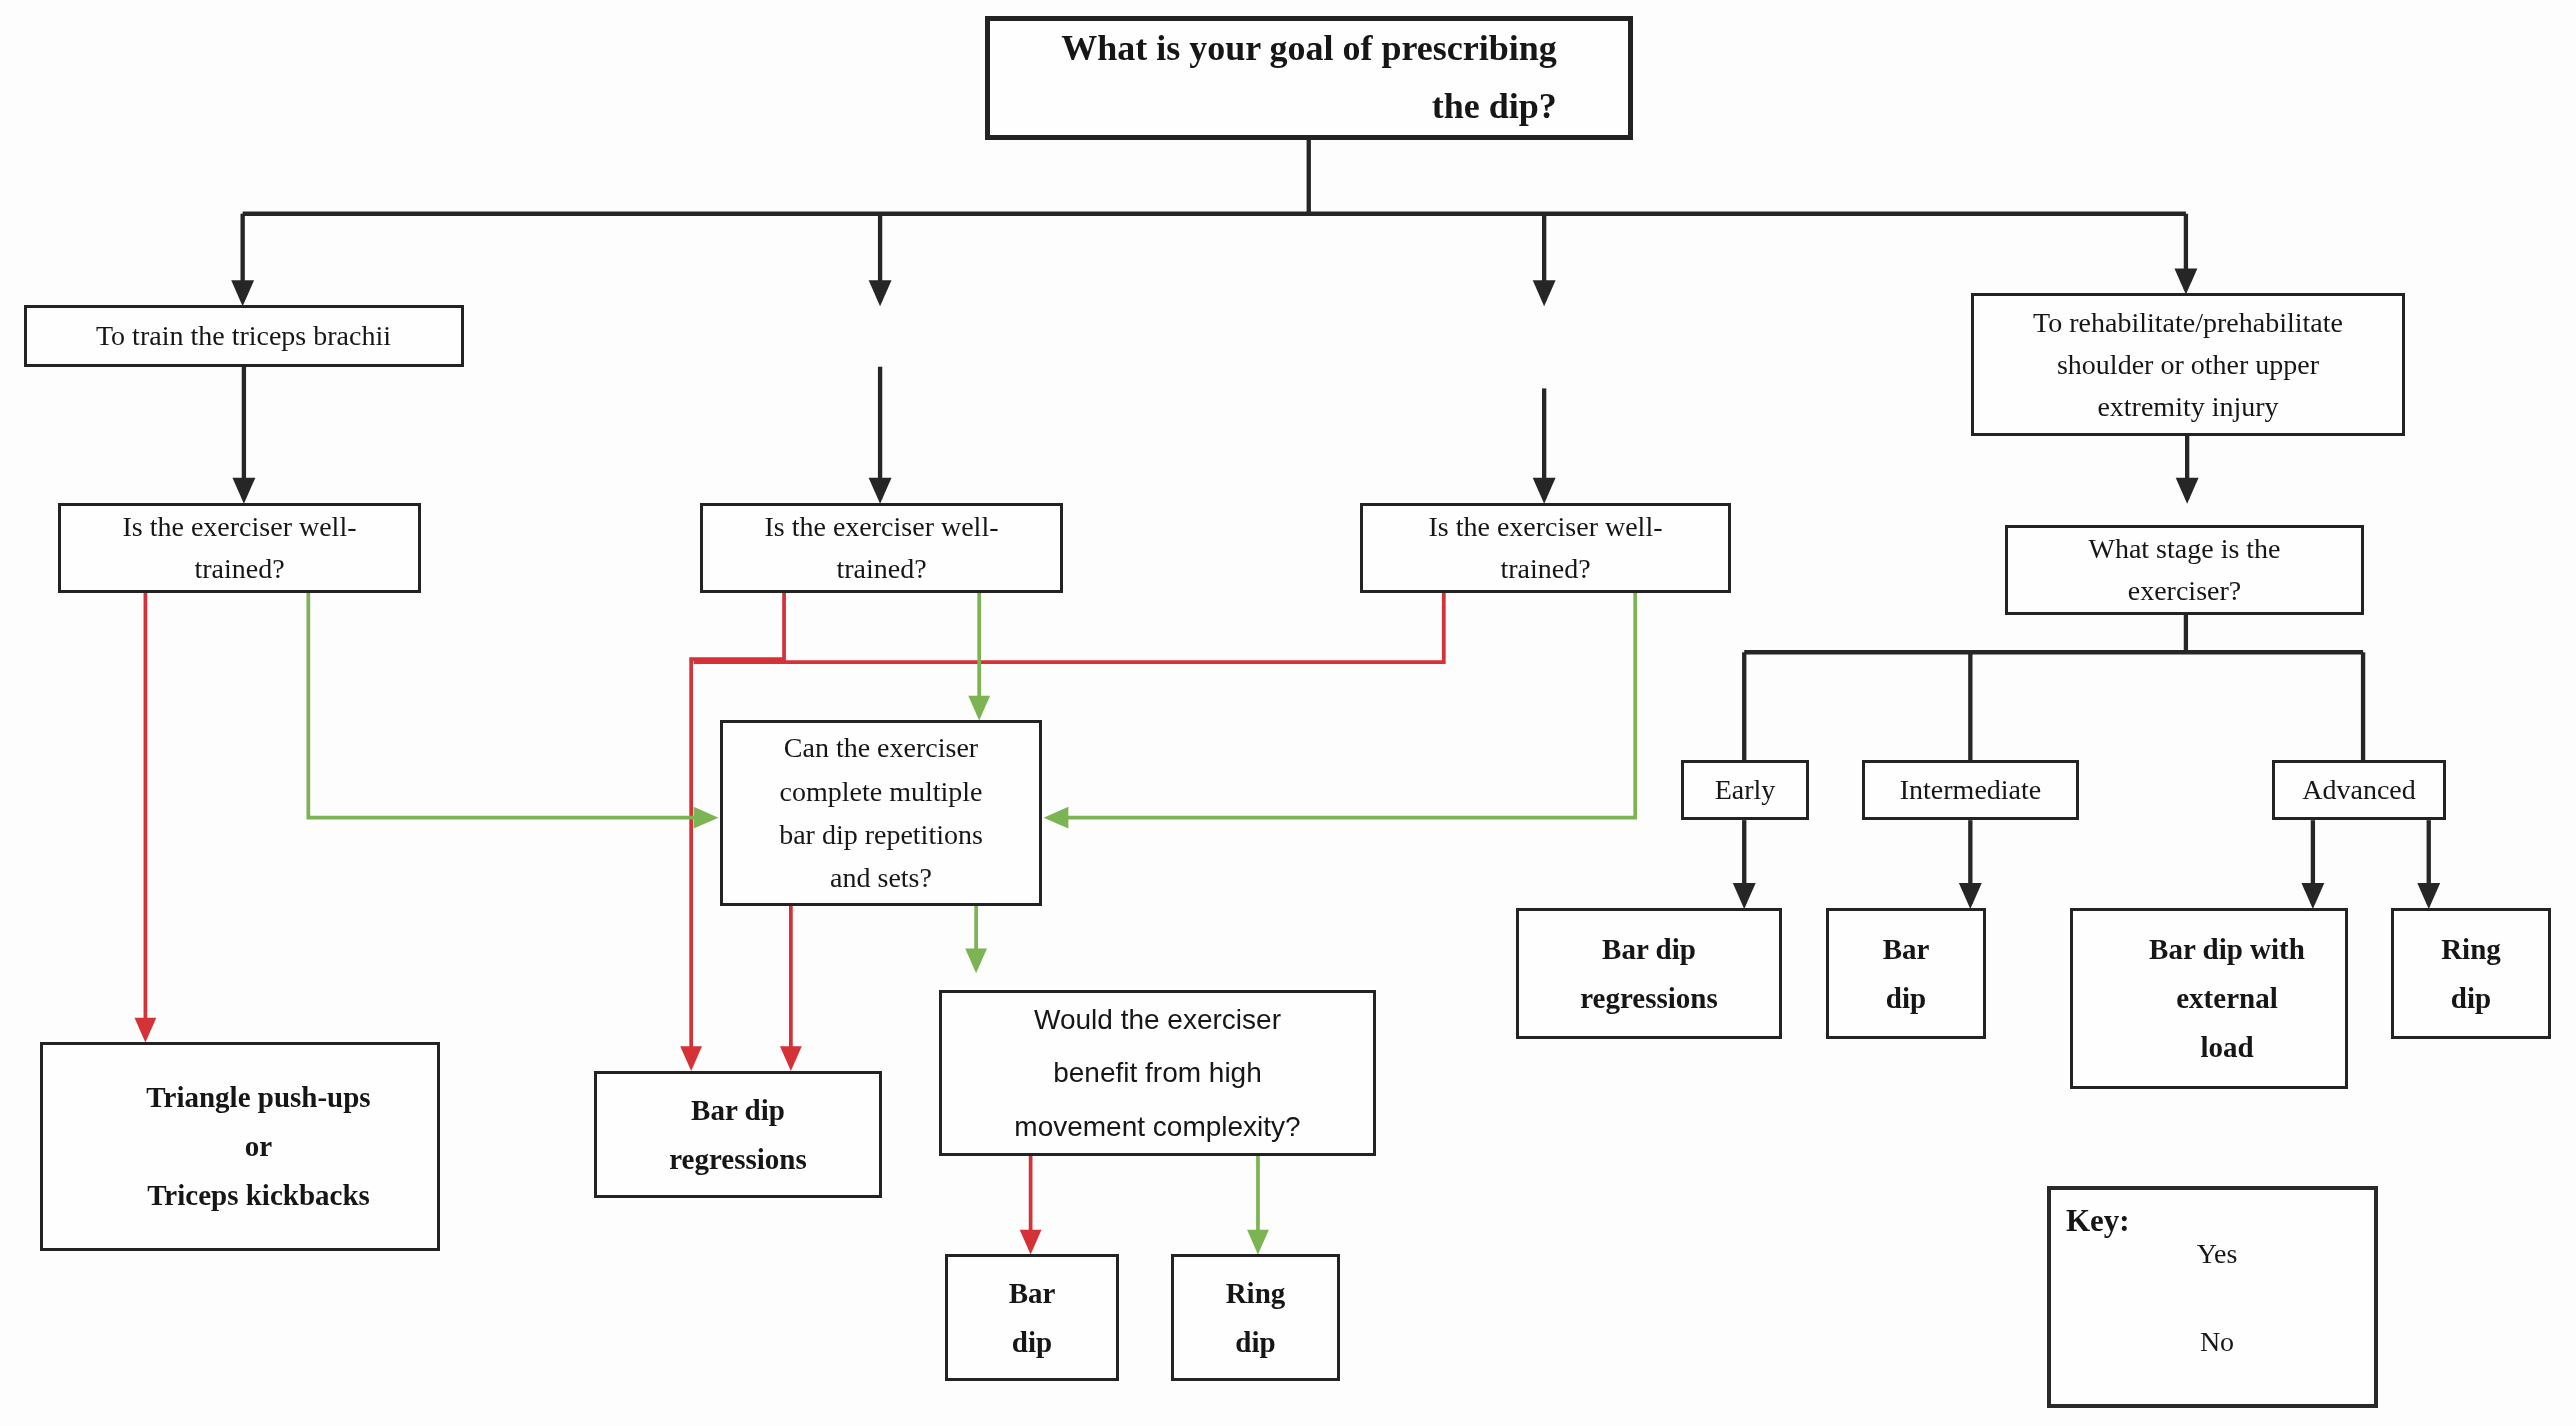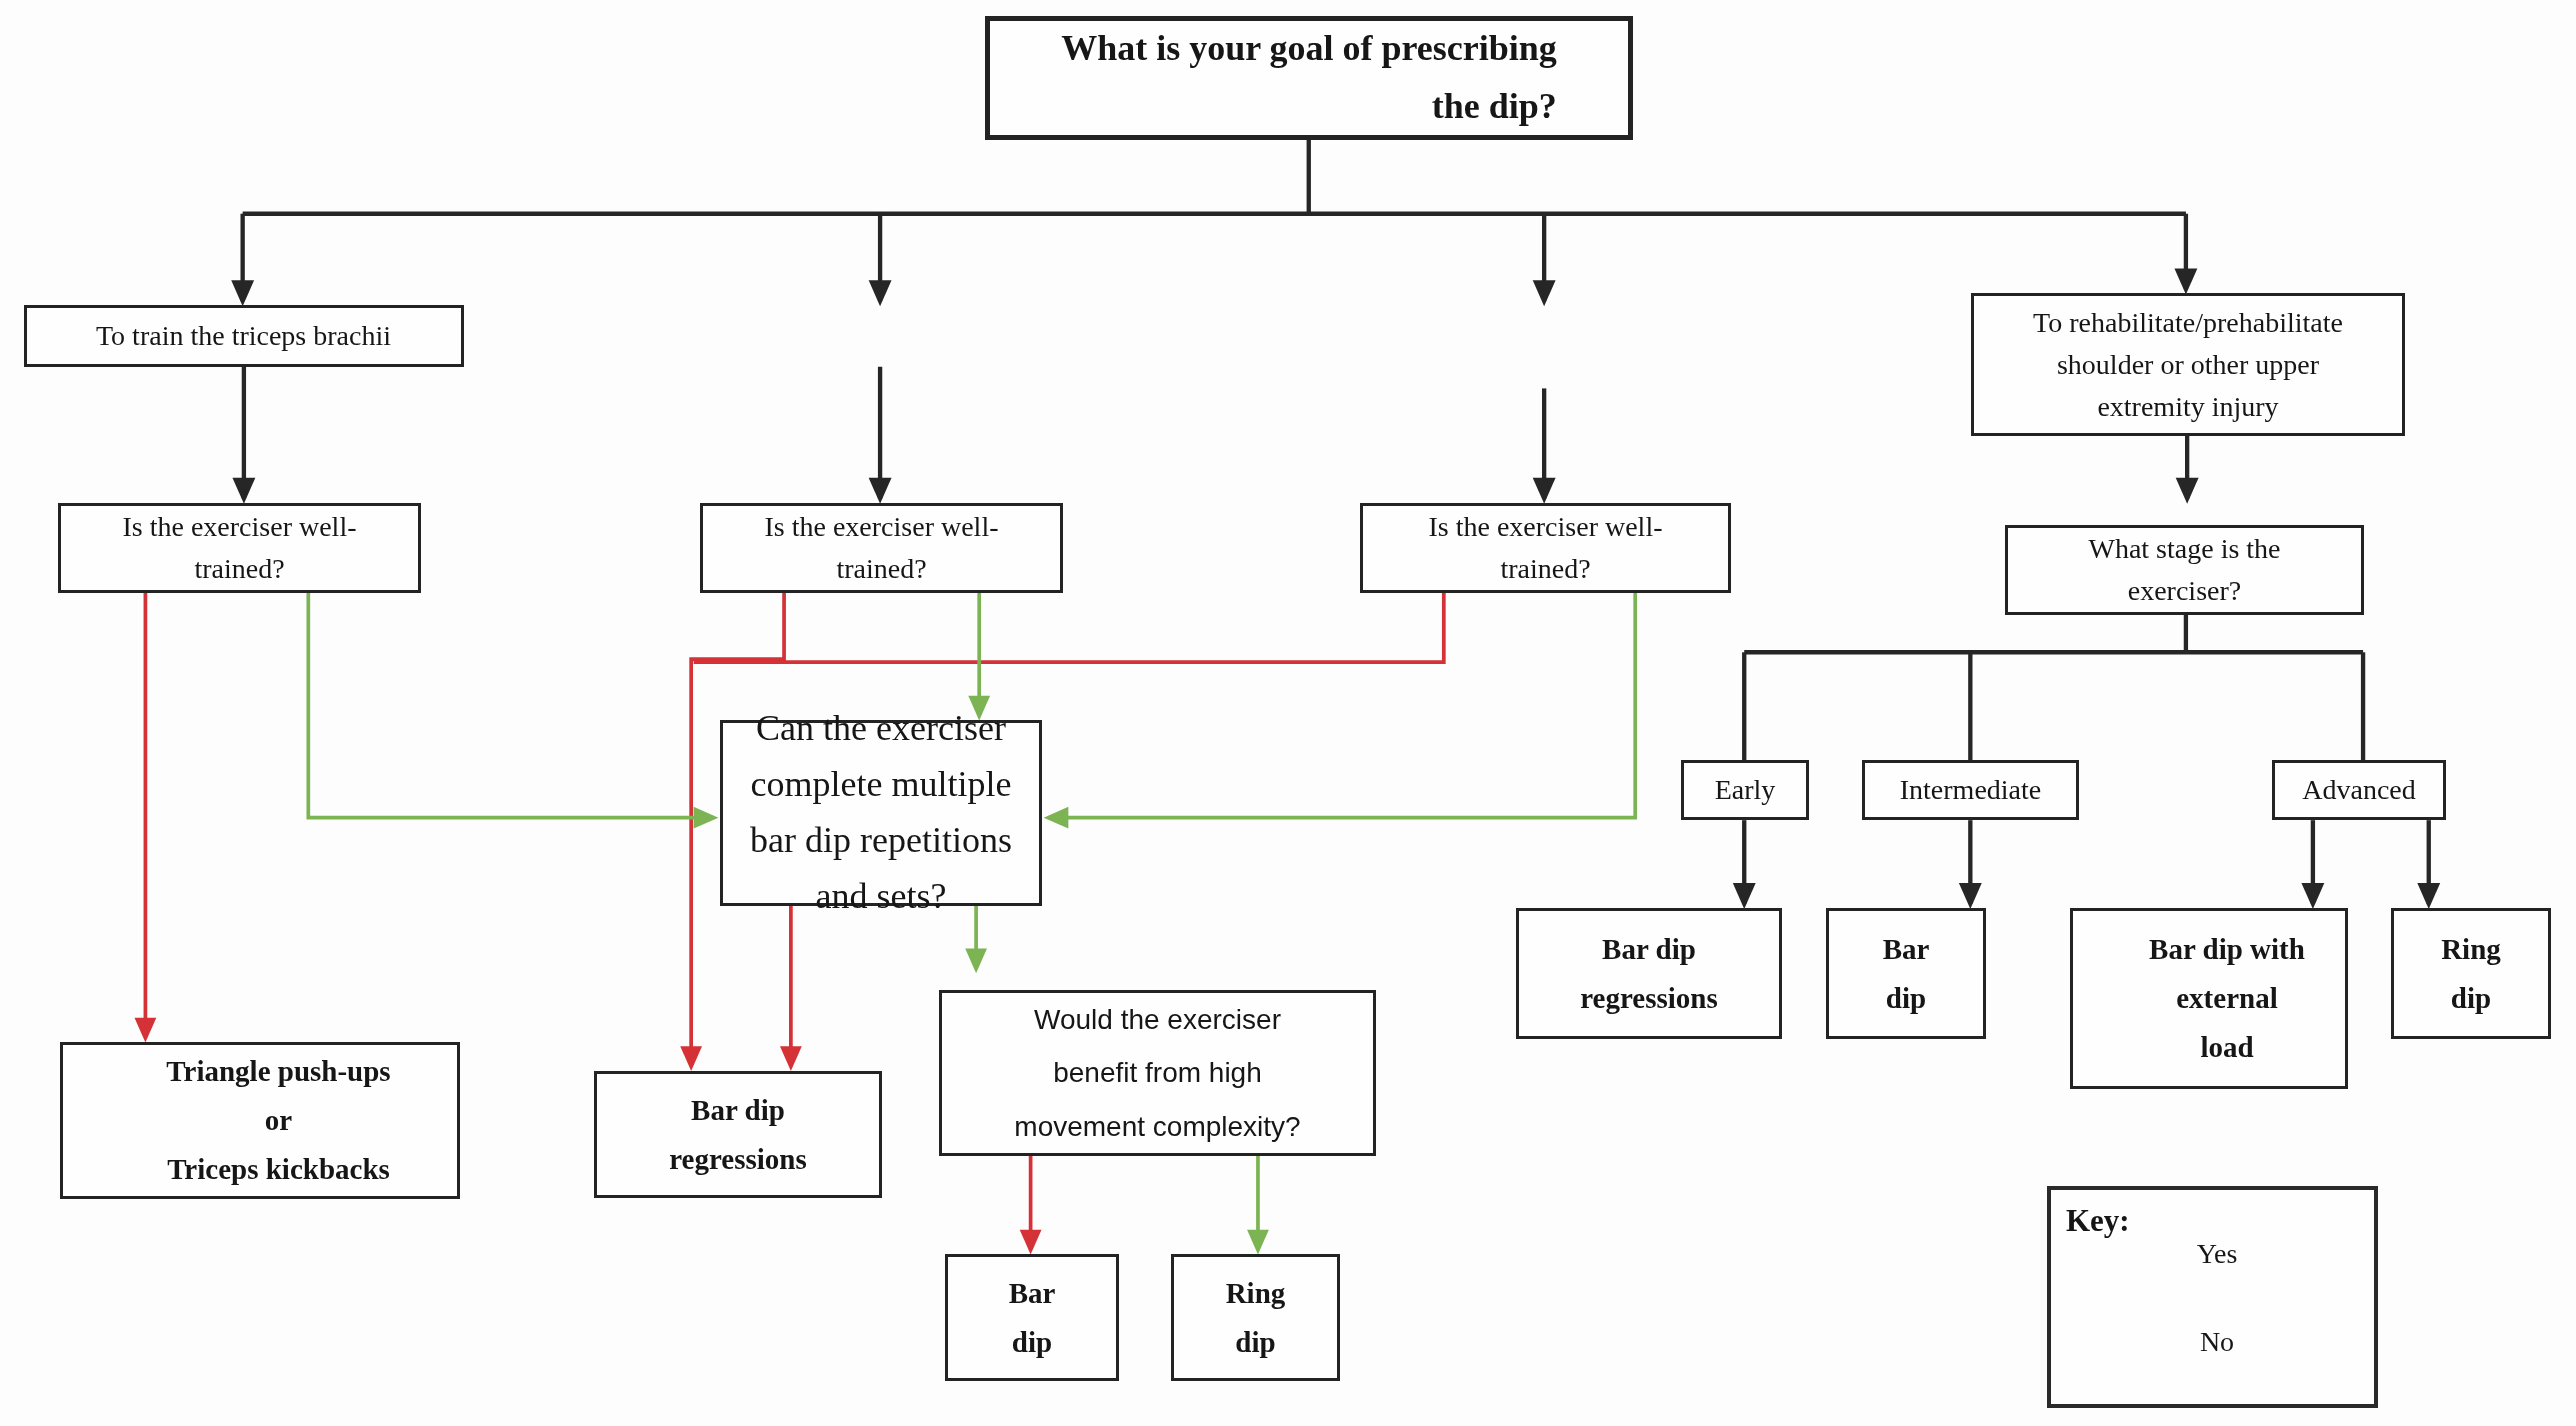--- a/index.html
+++ b/index.html
@@ -4,21 +4,21 @@
 <style>
   html,body{margin:0;padding:0;background:#ffffff;}
   #stage{position:relative;width:2576px;height:1426px;background:#fdfdfd;overflow:hidden;
          font-family:"Liberation Serif","DejaVu Serif",serif;color:#161616;}
   #wires{position:absolute;left:0;top:0;z-index:1;}
   .node{position:absolute;z-index:2;display:flex;align-items:center;justify-content:center;
         text-align:center;background:#fefefe;border:3.7px solid #232323;box-sizing:border-box;
         white-space:pre-line;}
   .title{font-size:36px;font-weight:bold;line-height:1.6;border-width:5px;text-align:right;}
   .plain{font-size:28px;line-height:1.5;}
-  .can{font-size:36px;line-height:1.55;}
+  .can{font-size:28px;line-height:1.55;}
   .sans{font-family:"Liberation Sans","DejaVu Sans",sans-serif;font-size:28px;line-height:1.9;margin-top:17px;}
   .outcome{font-size:29px;font-weight:bold;line-height:1.68;}
   .keybox{position:absolute;z-index:2;background:#fefefe;border:4.3px solid #2a2a2a;box-sizing:border-box;}
   .keytitle{position:absolute;z-index:3;font-size:31px;font-weight:bold;}
   .keylabel{position:absolute;z-index:3;font-size:28px;text-align:center;width:124px;}
 </style>
 </head>
 <body>
 
 <div id="stage">
@@ -93,21 +93,21 @@
 exerciser?</div>
 
   <div class="node can" style="left:720px;top:720px;width:322px;height:186px;">Can the exerciser
 complete multiple
 bar dip repetitions
 and sets?</div>
   <div class="node sans" style="left:939px;top:973px;width:437px;height:166px;">Would the exerciser
 benefit from high
 movement complexity?</div>
 
-  <div class="node outcome" style="left:60px;top:1042px;width:400px;height:157px;padding-left:37px;">Triangle push-ups
+  <div class="node outcome" style="left:40px;top:1042px;width:400px;height:209px;padding-left:37px;">Triangle push-ups
 or
 Triceps kickbacks</div>
   <div class="node outcome" style="left:594px;top:1071px;width:288px;height:127px;">Bar dip
 regressions</div>
   <div class="node outcome" style="left:945px;top:1254px;width:174px;height:127px;">Bar
 dip</div>
   <div class="node outcome" style="left:1171px;top:1254px;width:169px;height:127px;">Ring
 dip</div>
 
   <div class="node plain" style="left:1681px;top:760px;width:128px;height:60px;">Early</div>

